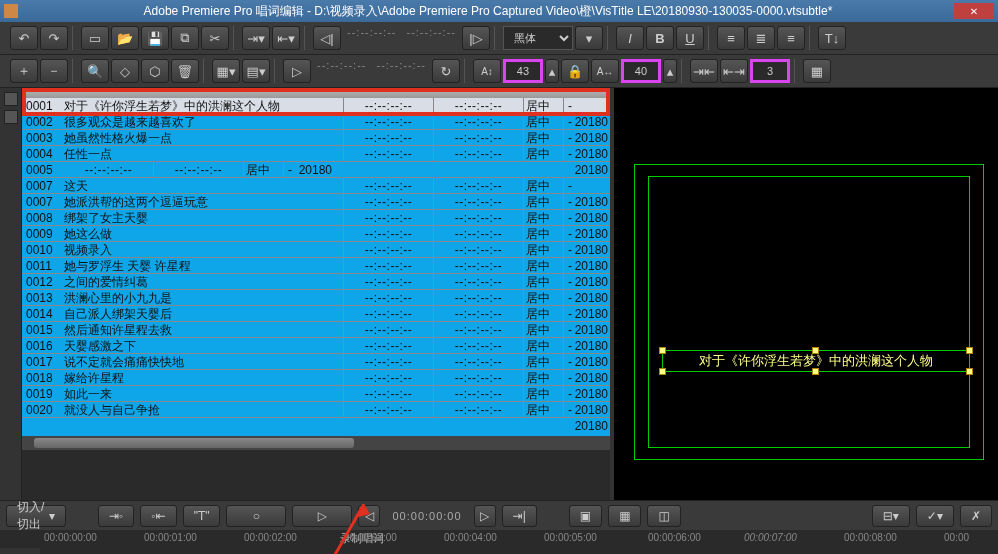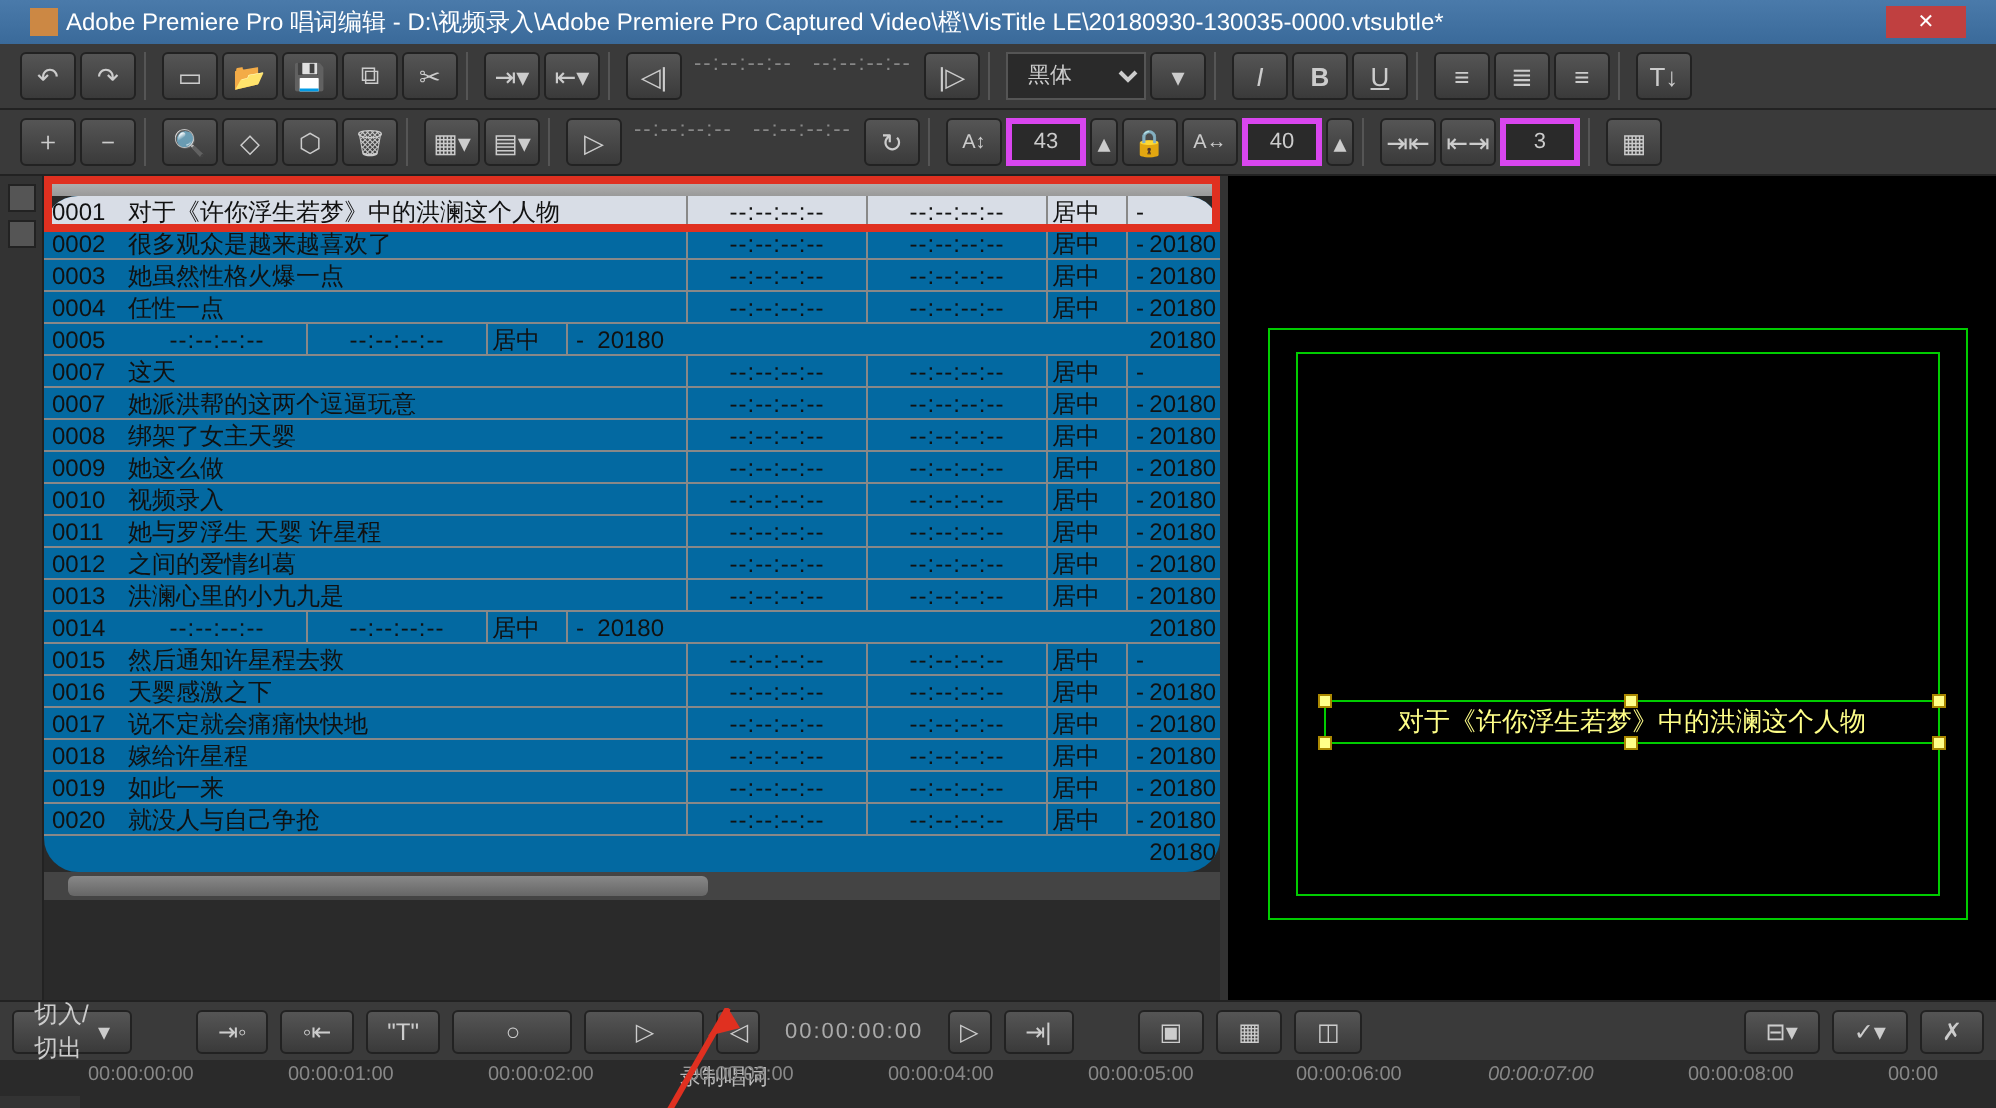--- a/index.html
+++ b/index.html
@@ -1,38 +1,38 @@
 <!DOCTYPE html>
 <html><head>
 <meta charset="utf-8">
 <style>
 * { margin: 0; padding: 0; box-sizing: border-box; font-family: "Microsoft YaHei", SimHei, sans-serif; }
 body { background: #2a2a2a; width: 998px; height: 554px; overflow: hidden; color: #ccc; font-size: 11px; }
 
-.titlebar { background: linear-gradient(#4a7aaa, #3a6a9a); height: 22px; display: flex; align-items: center; padding: 0 15px; color: #fff; }
+.titlebar { background: linear-gradient(#4a7aaa, #3a6a9a); height: 22px; display: flex; align-items: center; padding: 0 4px; color: #fff; text-align: center; }
 .titlebar .icon { width: 14px; height: 14px; background: #c84; margin-right: 4px; }
 .titlebar .title { flex: 1; font-size: 12px; white-space: nowrap; overflow: hidden; }
 .titlebar .close { width: 40px; height: 16px; background: #c04040; color: #fff; display: flex; align-items: center; justify-content: center; font-size: 10px; }
 
 .toolbar { background: #3a3a3a; padding: 4px 6px; display: flex; gap: 4px; align-items: center; border-bottom: 1px solid #222; }
 .tool-group { display: flex; gap: 2px; padding: 0 4px; border-right: 1px solid #555; }
 .tool-group:last-child { border-right: none; }
 .tool-btn { width: 28px; height: 24px; background: linear-gradient(#555,#3a3a3a); border: 1px solid #222; border-radius: 3px; display: flex; align-items: center; justify-content: center; color: #ccc; font-size: 13px; cursor: pointer; }
 .tc-disp { color: #888; font-size: 11px; padding: 0 4px; letter-spacing: 1px; }
 .font-sel { background: #2a2a2a; border: 1px solid #555; color: #ccc; padding: 2px 6px; font-size: 11px; width: 70px; }
 .spin { background: #2a2a2a; border: 3px solid #d946ef; color: #ccc; width: 40px; padding: 2px; font-size: 11px; text-align: center; }
 
 .main { display: flex; height: 412px; }
 .left-col { width: 22px; background: #333; border-right: 1px solid #222; display: flex; flex-direction: column; align-items: center; gap: 4px; padding-top: 4px; }
 .left-col .sq { width: 14px; height: 14px; background: #555; border: 1px solid #222; }
 
 .list-wrap { width: 588px; position: relative; }
 .red-box { position: absolute; top: 0; left: 0; right: 0; height: 28px; border: 4px solid #e03020; z-index: 5; pointer-events: none; }
 .hdr-row { display: flex; background: linear-gradient(#bbb,#999); height: 10px; font-size: 10px; color: #222; }
-.data-rows { height: 338px; overflow: hidden; background: #0369a1; border-radius: 17px; }
+.data-rows { height: 338px; overflow: hidden; background: #0ea5e9; }
 .row { display: flex; height: 16px; line-height: 16px; font-size: 12px; color: #111; border-bottom: 1px solid #888; }
 .row.sel { background: #d8dde6; }
 .c-idx { width: 42px; padding-left: 4px; }
 .c-txt { width: 280px; border-right: 1px solid #888; white-space: nowrap; overflow: hidden; }
 .c-in { width: 90px; text-align: center; border-right: 1px solid #888; letter-spacing: .5px; }
 .c-out { width: 90px; text-align: center; border-right: 1px solid #888; letter-spacing: .5px; }
 .c-al { width: 40px; padding-left: 2px; border-right: 1px solid #888; }
 .c-ex { flex: 1; padding-left: 4px; }
 .hscroll { height: 14px; background: #444; display: flex; align-items: center; }
 .hscroll .thumb { height: 10px; width: 320px; background: linear-gradient(#888,#666); margin-left: 12px; border-radius: 3px; }
@@ -261,20 +261,21 @@
         <div class="row">
           <div class="c-idx">0013</div>
           <div class="c-txt">洪澜心里的小九九是</div>
           <div class="c-in">--:--:--:--</div>
           <div class="c-out">--:--:--:--</div>
           <div class="c-al">居中</div>
           <div class="c-ex">-&nbsp;&nbsp;20180</div>
         </div>
         <div class="row">
           <div class="c-idx">0014</div>
+          <div class="c-txt">自己派人绑架天婴后</div>
           <div class="c-in">--:--:--:--</div>
           <div class="c-out">--:--:--:--</div>
           <div class="c-al">居中</div>
           <div class="c-ex">-&nbsp;&nbsp;20180</div>
         </div>
         <div class="row">
           <div class="c-idx">0015</div>
           <div class="c-txt">然后通知许星程去救</div>
           <div class="c-in">--:--:--:--</div>
           <div class="c-out">--:--:--:--</div>

